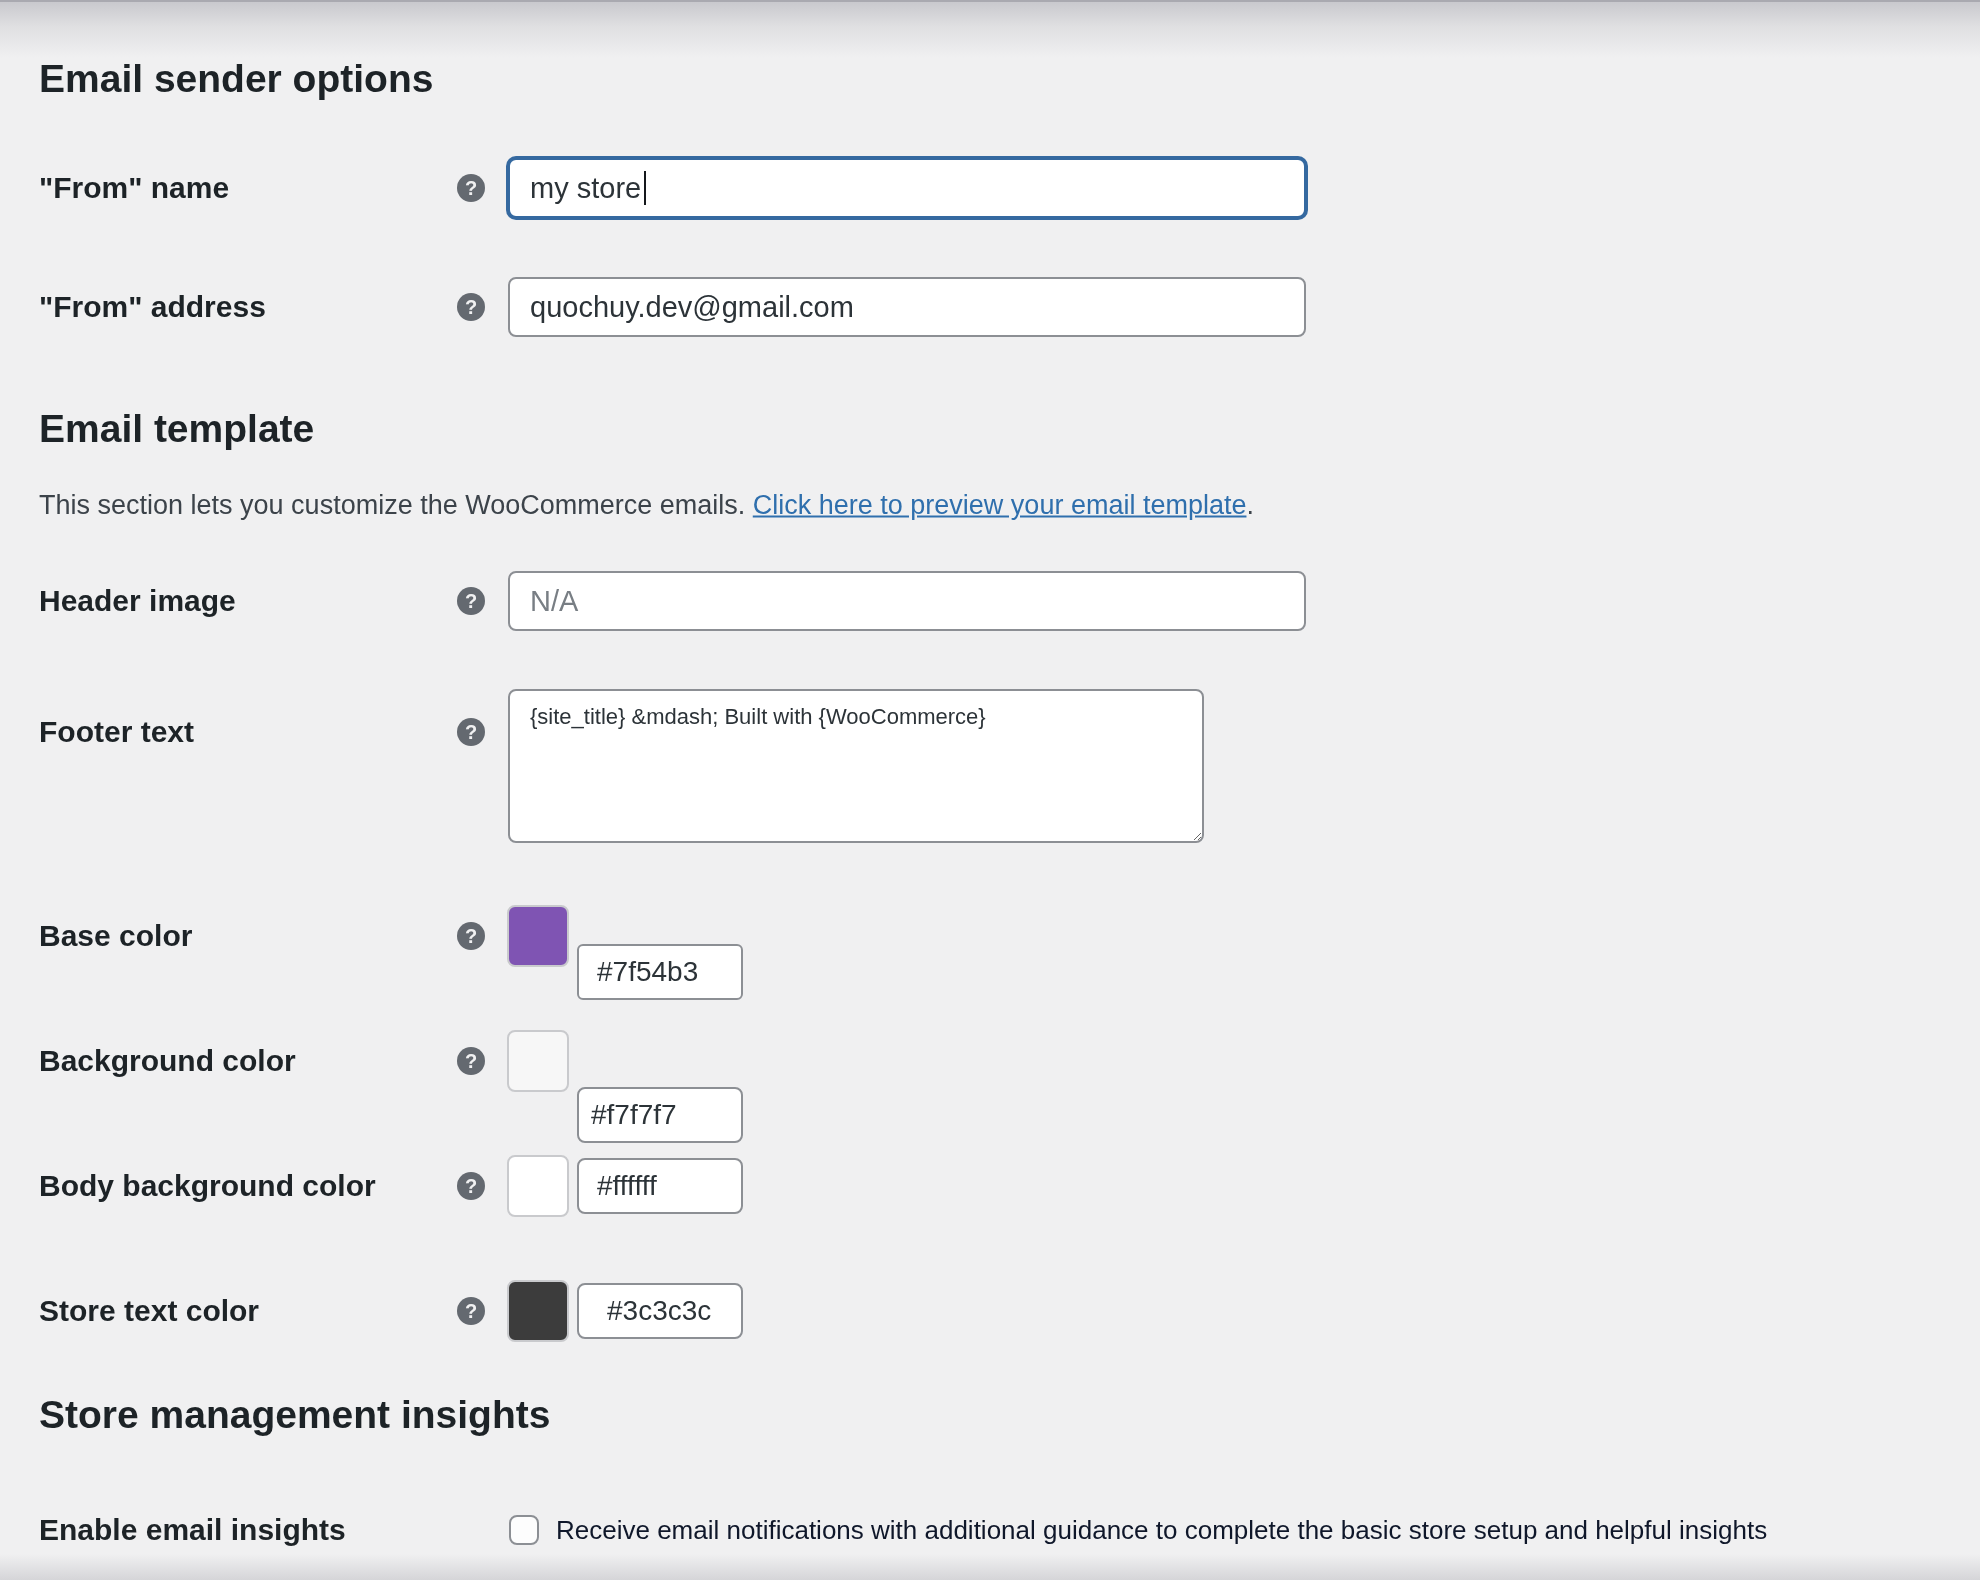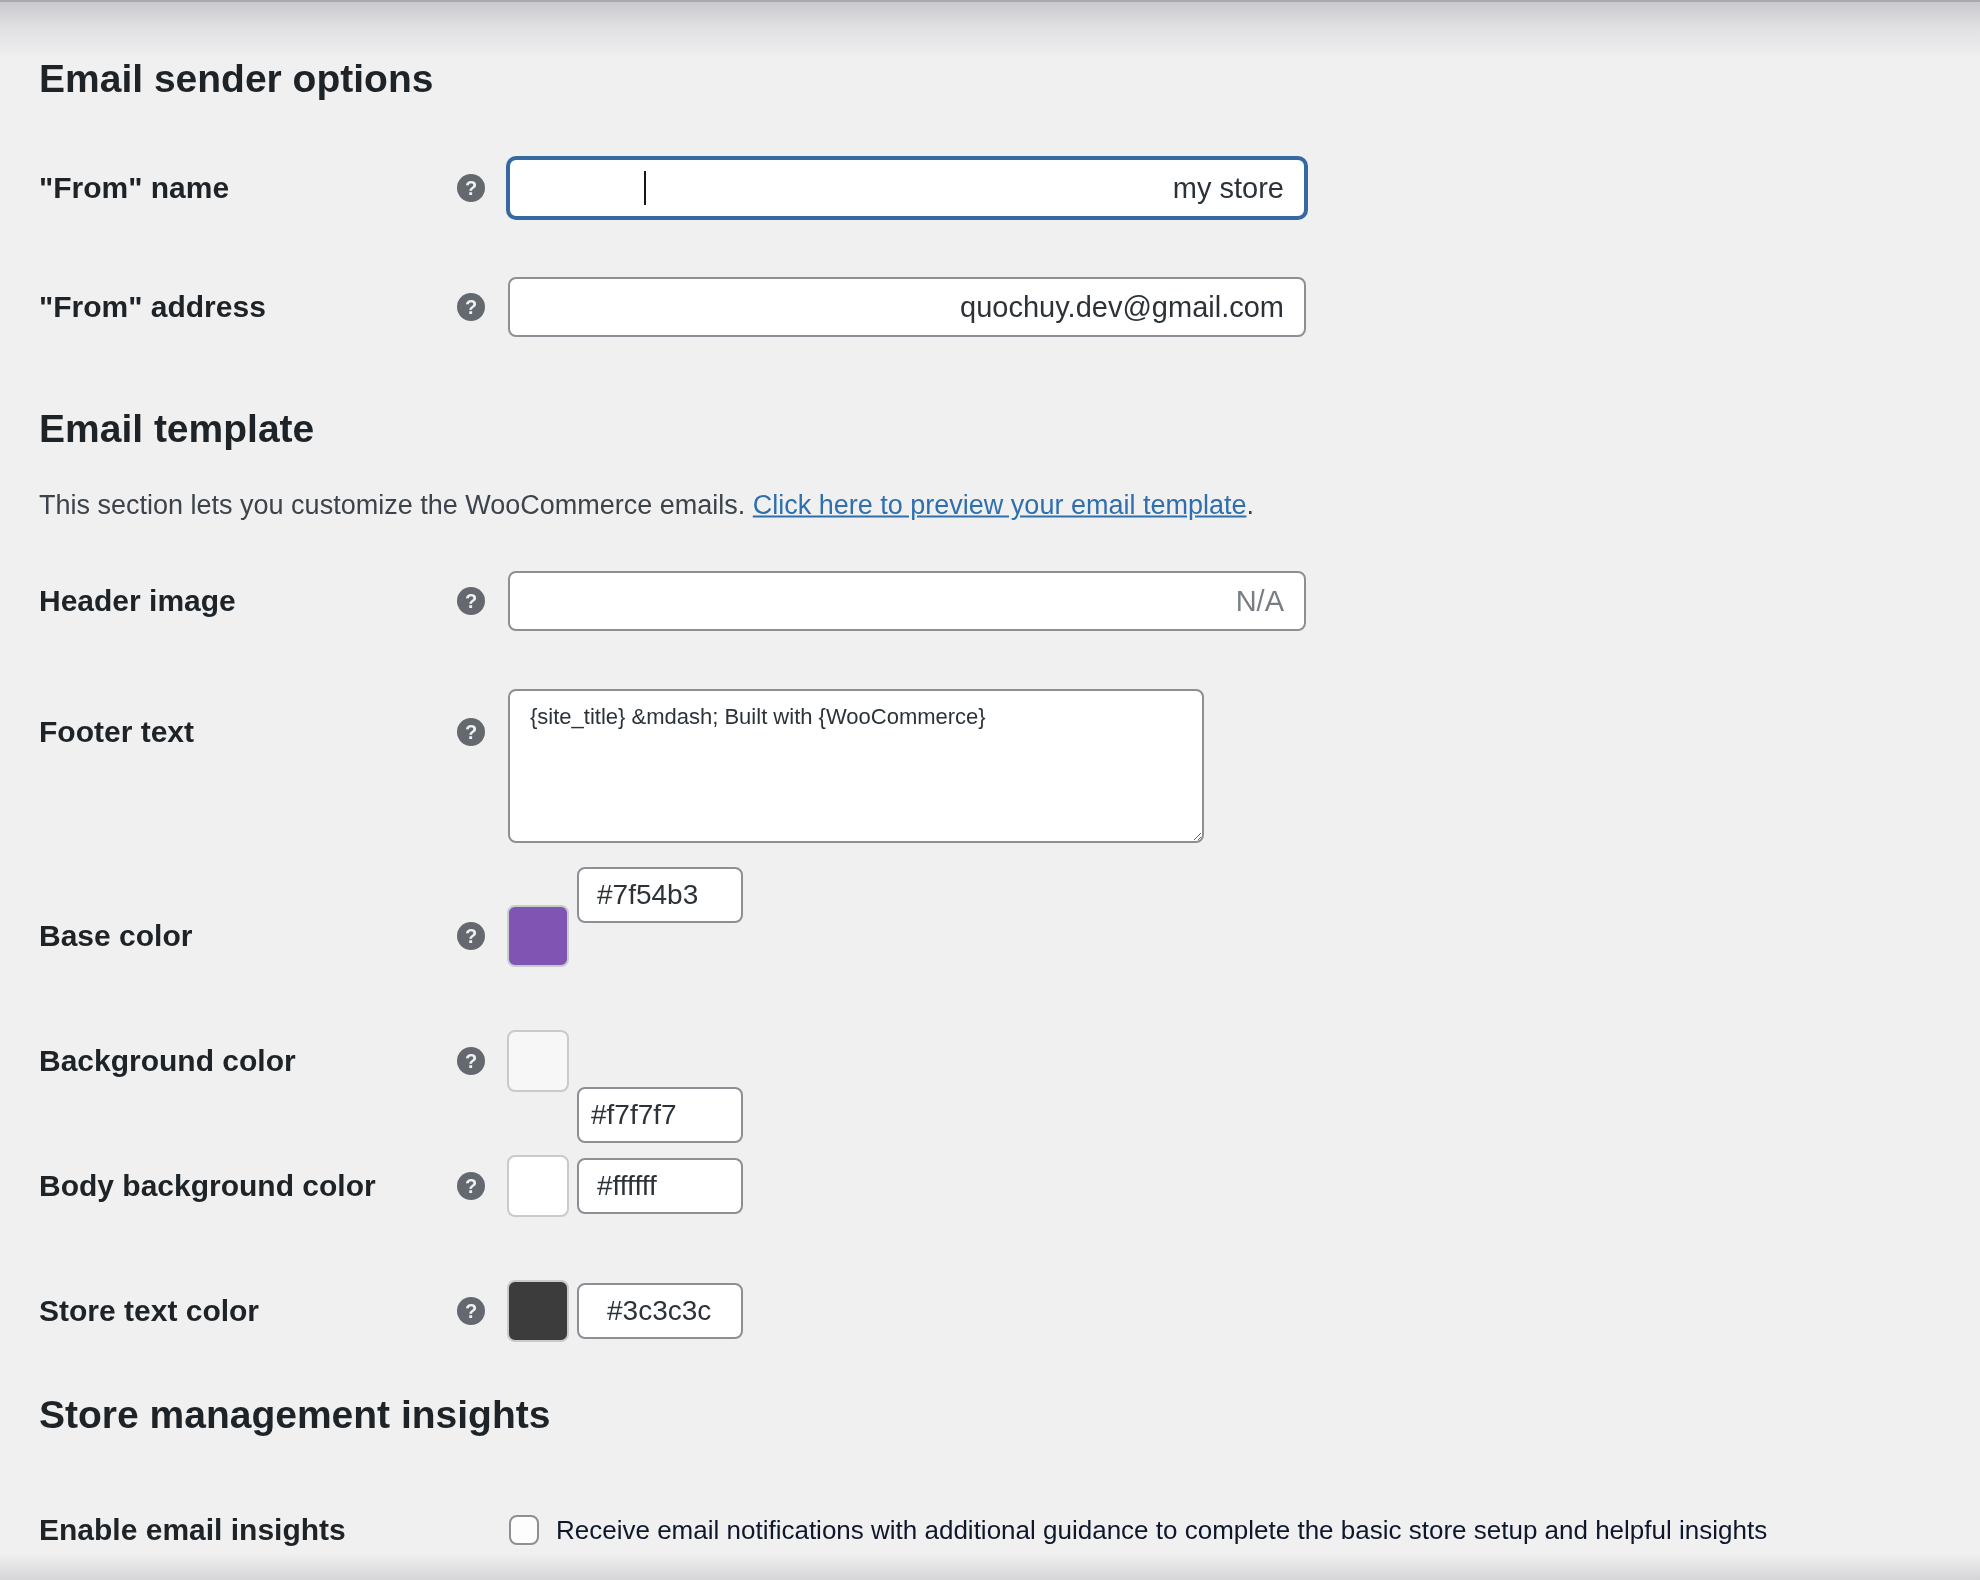--- a/index.html
+++ b/index.html
@@ -16,21 +16,21 @@
   .h2{position:absolute;left:39px;transform:translateY(-50%);
     font-size:39px;font-weight:700;color:#1d2327;white-space:nowrap;}
   .lbl{position:absolute;left:39px;transform:translateY(-50%);
     font-size:30px;font-weight:700;color:#1d2327;white-space:nowrap;}
   .help{position:absolute;left:457px;width:28px;height:28px;transform:translateY(-50%);
     border-radius:50%;background:#646970;color:#f0f0f1;font-size:20px;font-weight:700;
     display:flex;align-items:center;justify-content:center;cursor:help;user-select:none;}
   .inputwrap{position:absolute;left:508px;width:798px;height:60px;}
   .tinput{display:block;width:100%;height:100%;box-sizing:border-box;
     border:2px solid #8c8f94;border-radius:8px;background:#ffffff;
-    font-family:"Liberation Sans",sans-serif;font-size:29px;color:#2c3338;padding:0 20px;outline:none;text-align:right;}
+    font-family:"Liberation Sans",sans-serif;font-size:29px;color:#2c3338;padding:0 20px;outline:none;}
   .tinput.focused{border-color:#3569a0;box-shadow:0 0 0 2px #3569a0;}
   .tinput::placeholder{color:#787e84;opacity:1;}
   .caret{position:absolute;left:136px;top:50%;transform:translateY(-50%);
     width:2px;height:34px;background:#15181c;}
   .tarea{position:absolute;left:508px;top:689px;width:696px;height:154px;box-sizing:border-box;
     border:2px solid #8c8f94;border-radius:8px;background:#ffffff;
     font-family:"Liberation Sans",sans-serif;font-size:22px;line-height:1.45;
     color:#2c3338;padding:10px 20px;resize:both;outline:none;}
   .desc{position:absolute;left:39px;transform:translateY(-50%);
     font-size:27px;color:#3c434a;white-space:nowrap;}
@@ -77,21 +77,21 @@
     <input class="tinput" type="text" placeholder="N/A" style="">
   </div>
 
   <div class="lbl" style="top:732px">Footer text</div>
   <div class="help" style="top:732px">?</div>
   <textarea class="tarea" style="">{site_title} &amp;mdash; Built with {WooCommerce}</textarea>
 
   <div class="lbl" style="top:936px">Base color</div>
   <div class="help" style="top:936px">?</div>
   <div class="swatch" style="top: 905px; background: rgb(127, 84, 179);"></div>
-  <input class="hex" style="top: 867px;" type="text" value="#7f54b3">
+  <input class="hex" style="top: 944px; border-radius: 6px;" type="text" value="#7f54b3">
 
   <div class="lbl" style="top:1061px">Background color</div>
   <div class="help" style="top:1061px">?</div>
   <div class="swatch" style="top: 1030px; background: rgb(247, 247, 247);"></div>
   <input class="hex" style="top: 1087px; padding-left: 12px;" type="text" value="#f7f7f7">
 
   <div class="lbl" style="top:1186px">Body background color</div>
   <div class="help" style="top:1186px">?</div>
   <div class="swatch" style="top: 1155px; background: rgb(255, 255, 255);"></div>
   <input class="hex" style="top: 1158px;" type="text" value="#ffffff">

